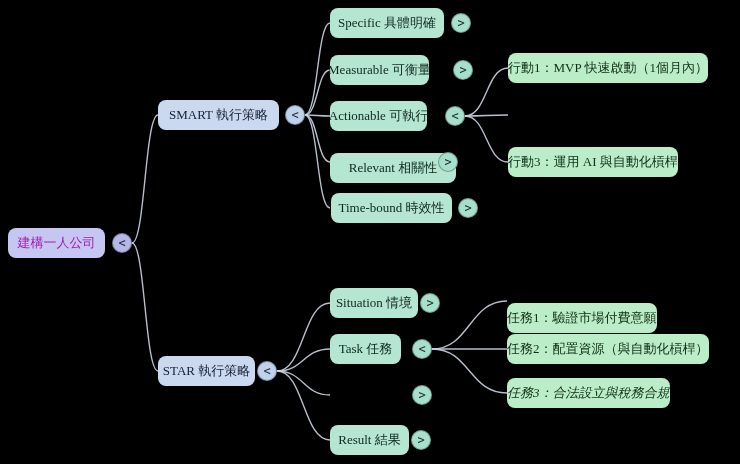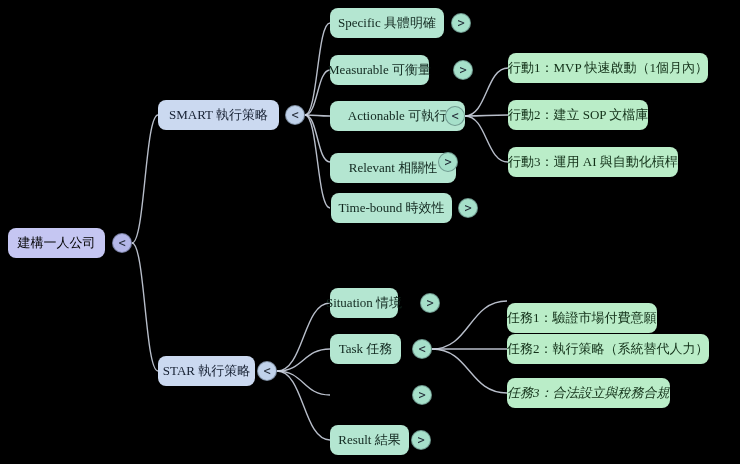--- a/index.html
+++ b/index.html
@@ -7,21 +7,21 @@
     position:relative;width:740px;height:464px;background:#000000;
     overflow:hidden;font-family:"Liberation Serif","DejaVu Serif",serif;
   }
   #links{position:absolute;left:0;top:0;width:740px;height:464px;}
   #links path{fill:none;stroke:#ccd3e0;stroke-width:1.4;opacity:0.9;}
   .node{
     position:absolute;height:30px;display:flex;align-items:center;justify-content:center;
     border-radius:8px;white-space:nowrap;font-size:13px;color:#141d2b;
     box-sizing:border-box;padding:0 0;cursor:pointer;
   }
-  .fill-root{background:#c5c6f2;color:#000000;}
+  .fill-root{background:#c5c6f2;color:#a21caf;}
   .fill-blue{background:#cbd9f0;color:#162032;}
   .fill-mint{background:#b4e6d1;color:#11281f;}
   .fill-green{background:#baedc8;color:#123018;}
   .toggle{
     position:absolute;width:20px;height:20px;border-radius:50%;
     display:flex;align-items:center;justify-content:center;
     font-size:12px;line-height:1;color:#1f2733;cursor:pointer;
     box-sizing:border-box;border:1px solid rgba(15,30,40,0.35);
     font-family:"DejaVu Sans Mono",monospace;
   }
@@ -67,60 +67,59 @@
   <div class="node fill-mint" style="left:330px;top:8px;width:114px;">Specific 具體明確</div>
   <div class="toggle tg-mint" style="left:451px;top:13px;">
     <span>&gt;</span>
   </div>
 
   <div class="node fill-mint" style="left:330px;top:55px;width:99px;">Measurable 可衡量</div>
   <div class="toggle tg-mint" style="left:453px;top:60px;">
     <span>&gt;</span>
   </div>
 
-  <div class="node fill-mint" style="left:330px;top:101px;width:135px;">Actionable 可執行</div>
+  <div class="node fill-mint" style="left:330px;top:101px;width:97px;">Actionable 可執行</div>
   <div class="toggle tg-mint" style="left:445px;top:106px;">
     <span>&lt;</span>
   </div>
 
   <div class="node fill-mint" style="left:330px;top:153px;width:126px;">Relevant 相關性</div>
   <div class="toggle tg-mint" style="left:438px;top:152px;">
     <span>&gt;</span>
   </div>
 
   <div class="node fill-mint" style="left:331px;top:193px;width:121px;">Time-bound 時效性</div>
   <div class="toggle tg-mint" style="left:458px;top:198px;">
     <span>&gt;</span>
   </div>
 
   <div class="node fill-green" style="left:508px;top:53px;">行動1：MVP 快速啟動（1個月內）</div>
-  <div class="node fill-green" style="left:508px;top:100px;">行動2：建立 SOP 文檔庫</div>
   <div class="node fill-green" style="left:508px;top:147px;">行動3：運用 AI 與自動化槓桿</div>
 
   <div class="node fill-blue" style="left:158px;top:356px;width:97px;">STAR 執行策略</div>
   <div class="toggle tg-blue" style="left:257px;top:361px;">
     <span>&lt;</span>
   </div>
 
-  <div class="node fill-mint" style="left:330px;top:288px;width:68px;">Situation 情境</div>
+  <div class="node fill-mint" style="left:330px;top:288px;width:88px;">Situation 情境</div>
   <div class="toggle tg-mint" style="left:420px;top:293px;">
     <span>&gt;</span>
   </div>
 
   <div class="node fill-mint" style="left:330px;top:334px;width:71px;">Task 任務</div>
   <div class="toggle tg-mint" style="left:412px;top:339px;">
     <span>&lt;</span>
   </div>
 
   <div class="toggle tg-mint" style="left:412px;top:385px;">
     <span>&gt;</span>
   </div>
 
   <div class="node fill-mint" style="left:330px;top:425px;width:79px;">Result 結果</div>
   <div class="toggle tg-mint" style="left:411px;top:430px;">
     <span>&gt;</span>
   </div>
 
   <div class="node fill-green" style="left:507px;top:286px;margin-top:17px;">任務1：驗證市場付費意願</div>
-  <div class="node fill-green" style="left:507px;top:334px;">任務2：執行策略（系統替代人力）</div>
+  <div class="node fill-green" style="left:507px;top:334px;">任務2：配置資源（與自動化槓桿）</div>
   <div class="node fill-green" style="left:507px;top:378px;font-style:italic;">任務3：合法設立與稅務合規</div>
 
 </div>
 
 </body></html>

